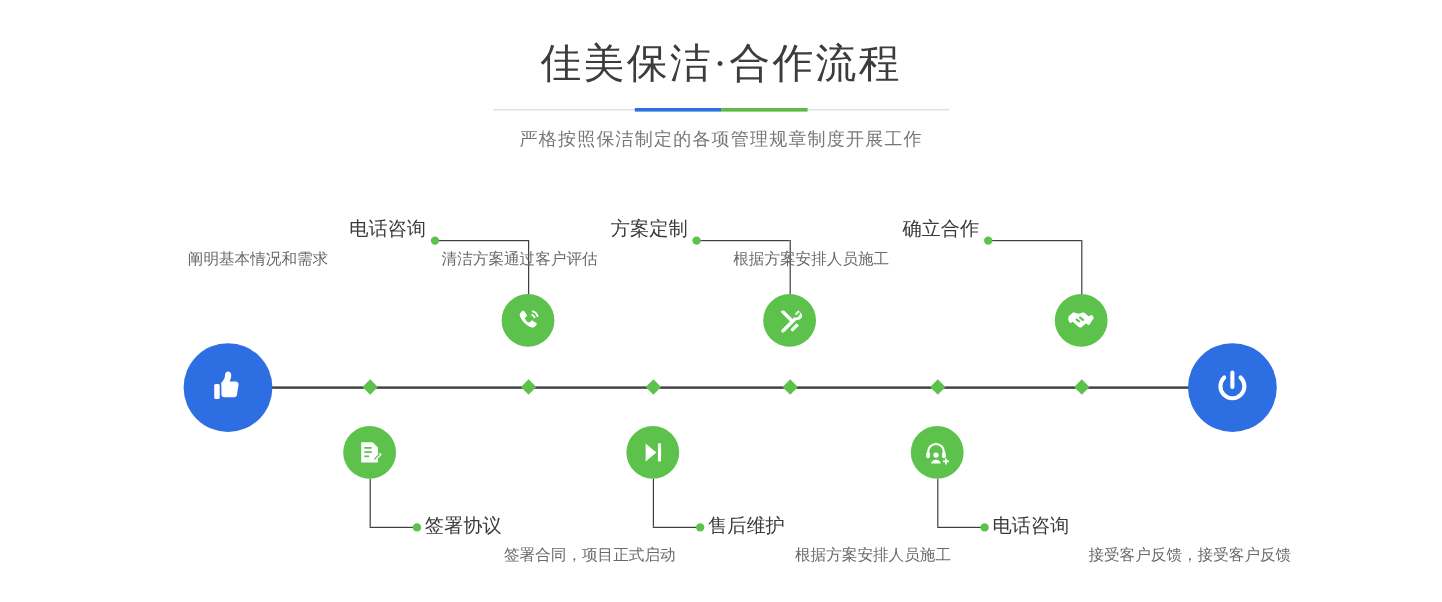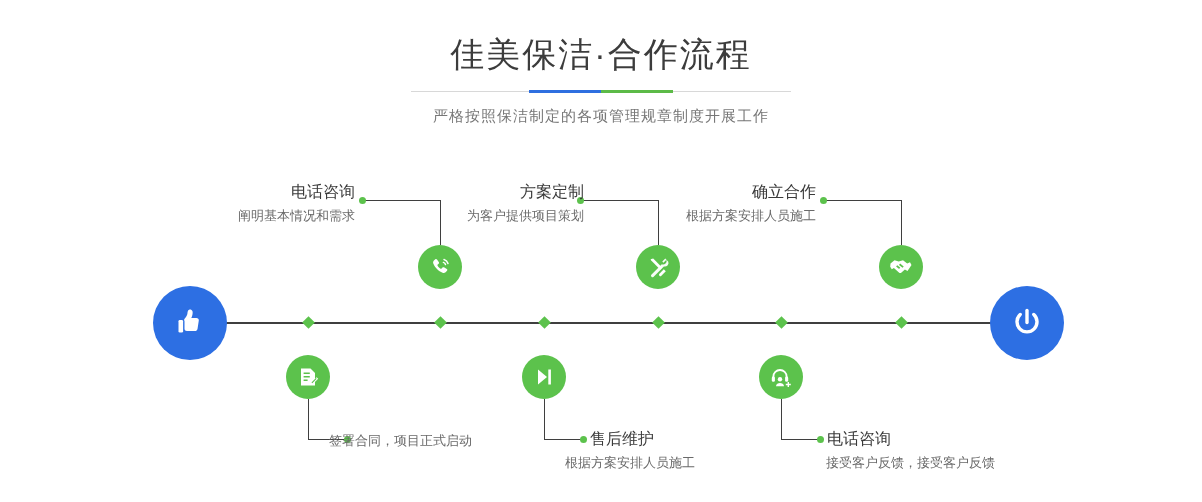--- a/index.html
+++ b/index.html
@@ -11,20 +11,21 @@
     height: 502px;
     background: #ffffff;
     font-family: "Liberation Sans", sans-serif;
     color: #333333;
     overflow: hidden;
   }
   .page {
     position: relative;
     width: 1202px;
     height: 502px;
+    font-family: Liberation Serif, serif;
   }
 
   
   .header {
     position: absolute;
     top: 32px;
     left: 0;
     width: 1202px;
     text-align: center;
   }
@@ -145,20 +146,21 @@
   .label .lab-title {
     font-size: 16px;
     color: #3a3a3a;
     line-height: 22px;
   }
   .label .lab-desc {
     font-size: 13px;
     color: #6a6a6a;
     line-height: 22px;
     margin-top: 2px;
+    text-align: center;
   }
   .label.right-of  { text-align: left; }
   .label.left-of   { text-align: right; }
 </style>
 </head>
 <body>
 
 <div class="page">
 
   <div class="header">
@@ -219,39 +221,40 @@
           <path fill="#ffffff" d="M20.6 12.2l1.6 1.6-5.3 5.3-2.1.5.5-2.1z"></path>
           <path fill="#5cc24c" d="M19.9 13l.8.8-4.4 4.4-.8-.8z"></path>
         </svg>
       </span>
     </div>
     <div class="diamond" style="left:304px; top:163px;"></div>
     <div class="connector conn-v" style="left:308px; top:244px; height:40px;"></div>
     <div class="connector conn-h" style="left:308px; top:284px; width:38px;"></div>
     <div class="dot" style="left:344px; top:281px;"></div>
     <div class="label right-of" style="left:354px; top:273px; width:300px;">
+      <div class="lab-title">签署协议</div>
       <div class="lab-desc" style="margin-left:-25px;">签署合同，项目正式启动</div>
     </div>
 
     <div class="node" style="left:636px; top:90px;">
       <span>
         <svg width="24" height="24" viewBox="0 0 24 24" aria-hidden="true">
           <path fill="#ffffff" d="M4.6 4.3l2.6-.7 8.9 8.9-2 2-8.9-8.9z"></path>
           <path fill="#ffffff" d="M17.8 14.3l2 2-4.4 4.4a1.4 1.4 0 0 1-2-2z"></path>
           <path fill="#ffffff" d="M19.3 3.6l-3 3 1.1 1.1 3-3a3.6 3.6 0 0 1-4.6 4.6L5.3 19.8a1.5 1.5 0 0 0 2.1 2.1L17.9 11.4a3.6 3.6 0 0 0 4.4-4.6z" opacity="0.95"></path>
         </svg>
       </span>
     </div>
     <div class="diamond" style="left:654px; top:163px;"></div>
     <div class="connector conn-v" style="left:658px; top:45px; height:45px;"></div>
     <div class="connector conn-h" style="left:581px; top:45px; width:77px;"></div>
     <div class="dot" style="left:577px; top:42px;"></div>
-    <div class="label left-of" style="left:304px; top:26px; width:280px;">
+    <div class="label left-of" style="left:293px; top:26px; width:280px;">
       <div class="lab-title">方案定制</div>
-      <div class="lab-desc">为客户提供项目策划</div>
+      <div class="lab-desc">清洁方案通过客户评估</div>
     </div>
 
     <div class="node" style="left:522px; top:200px;">
       <span>
         <svg width="24" height="24" viewBox="0 0 24 24" aria-hidden="true">
           <path fill="#ffffff" d="M6 4.5l9 7.5-9 7.5z"></path>
           <rect fill="#ffffff" x="16.3" y="4.5" width="2.6" height="15"></rect>
         </svg>
       </span>
     </div>

